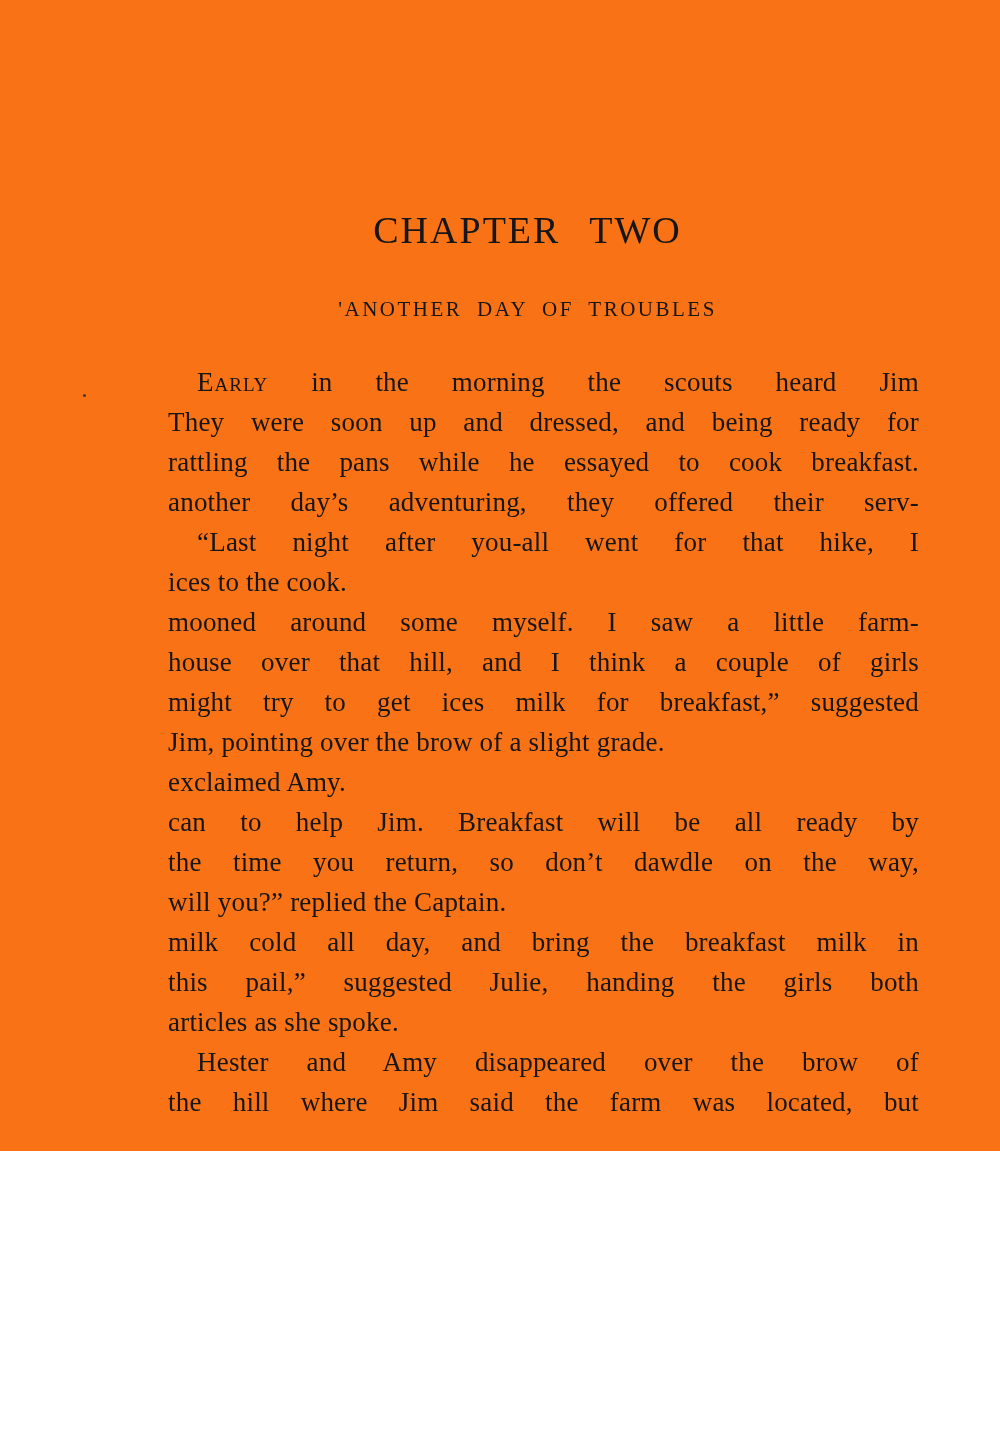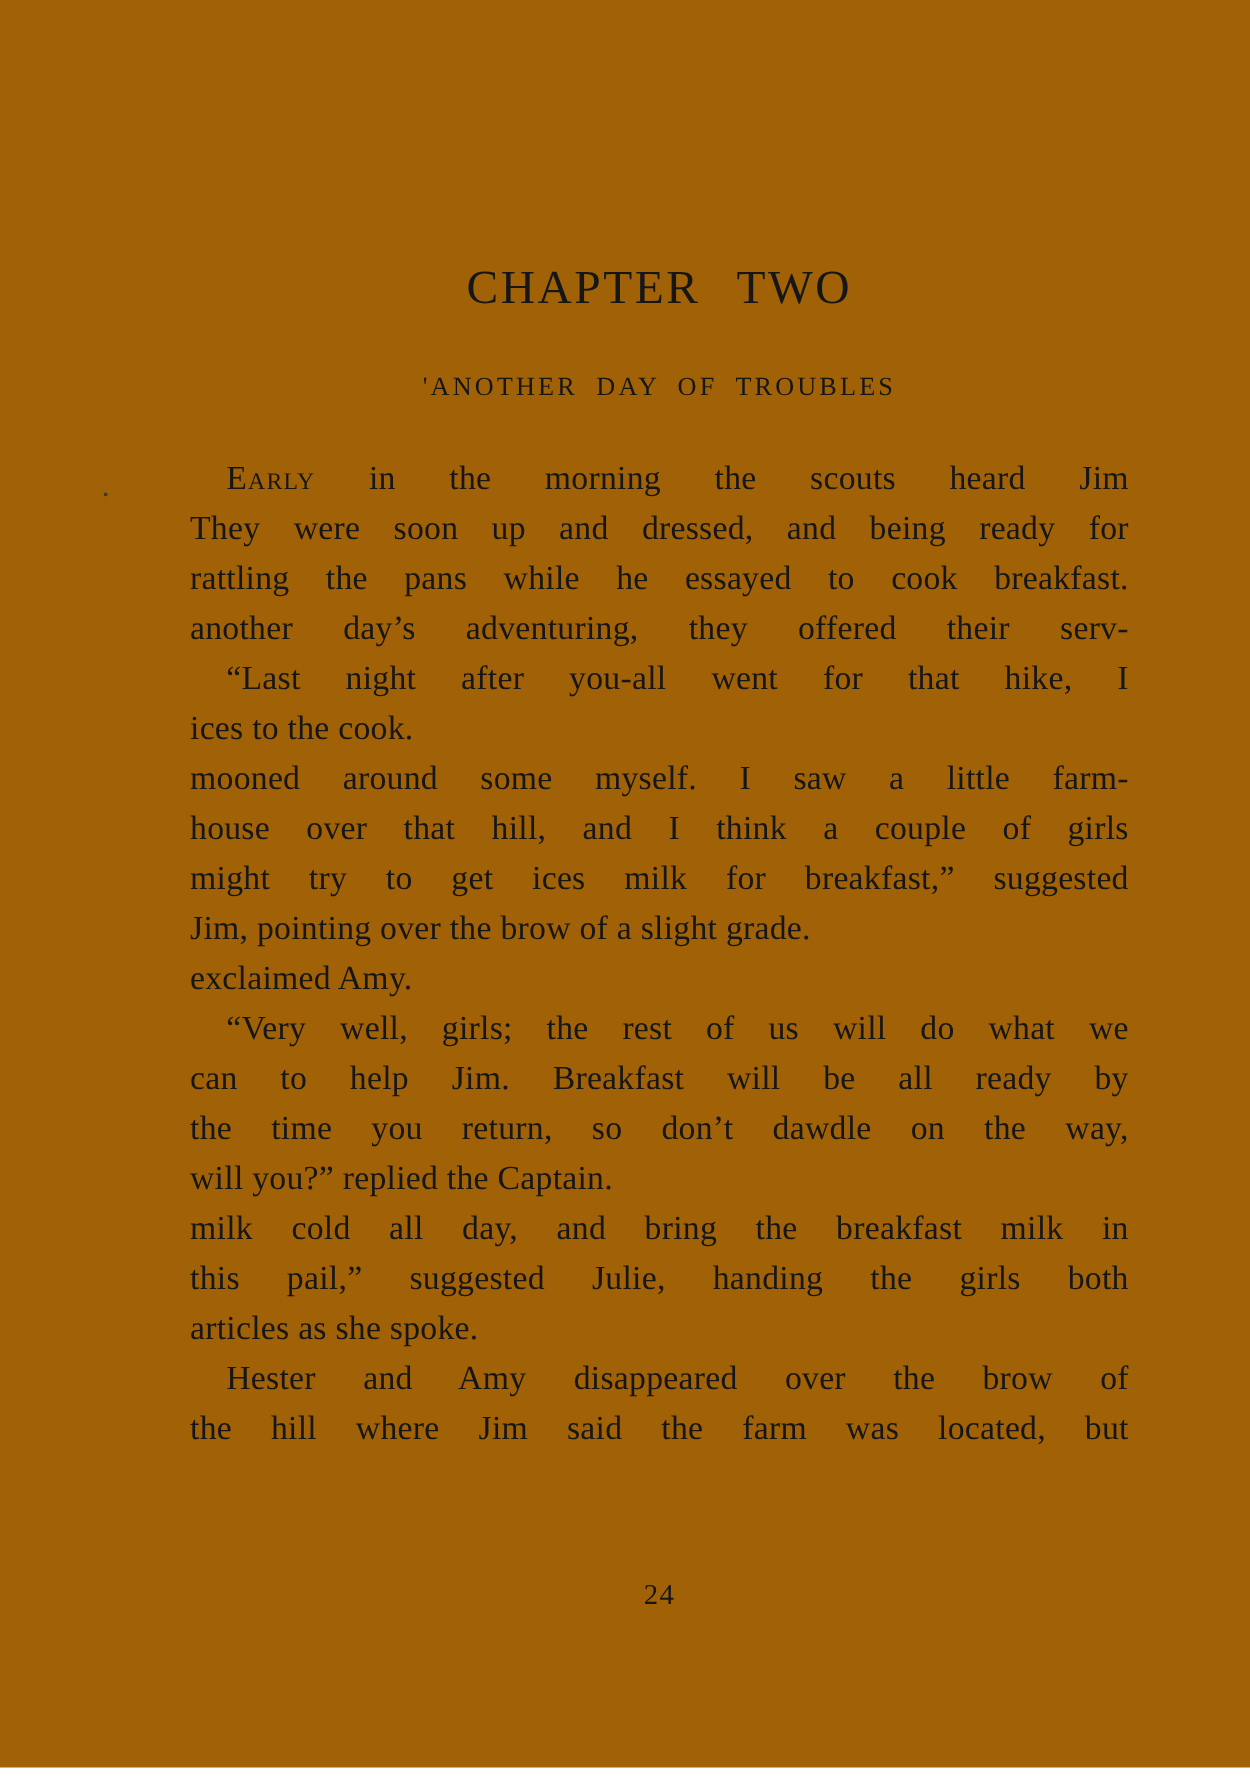--- a/index.html
+++ b/index.html
@@ -4,22 +4,22 @@
 <style>
   html, body { margin: 0; padding: 0; }
   body {
     width: 1000px; height: 1433px;
     background: #ffffff;
     font-family: "Liberation Serif", "DejaVu Serif", serif;
     color: #161616;
   }
   .page {
     position: relative;
-    width: 1000px; height: 1414px;
-    background: #a16207;
+    width: 1000px; height: 1151px;
+    background: #f97316;
     overflow: hidden;
   }
   .chapter-title {
     position: absolute;
     top: 208px; left: 152px; width: 751px;
     text-align: center;
     font-size: 38px;
     font-weight: 500;
     letter-spacing: 2px;
     word-spacing: 18px;
@@ -31,21 +31,21 @@
     top: 294px; left: 152px; width: 751px;
     text-align: center;
     font-size: 21px;
     letter-spacing: 2.5px;
     word-spacing: 7px;
     line-height: 30px;
     white-space: nowrap;
   }
   .text-block {
     position: absolute;
-    top: 362px; left: 152px; width: 751px;
+    top: 362px; left: 168px; width: 751px;
   }
   .line {
     font-size: 27px;
     line-height: 40px;
     height: 40px;
     letter-spacing: 0.2px;
     text-align: justify;
     text-align-last: justify;
     overflow: hidden;
     white-space: normal;
@@ -94,21 +94,20 @@
     <div class="line indent">“Last night after you-all went for that hike, I</div>
 
     <div class="line last">ices to the cook.</div>
     <div class="line">mooned around some myself.  I saw a little farm-</div>
     <div class="line">house over that hill, and I think a couple of girls</div>
     <div class="line">might try to get ices milk for breakfast,” suggested</div>
     <div class="line last">Jim, pointing over the brow of a slight grade.</div>
 
     <div class="line last">exclaimed Amy.</div>
 
-    <div class="line indent">“Very well, girls; the rest of us will do what we</div>
     <div class="line">can to help Jim.  Breakfast will be all ready by</div>
     <div class="line">the time you return, so don’t dawdle on the way,</div>
     <div class="line last">will you?” replied the Captain.</div>
 
     <div class="line">milk cold all day, and bring the breakfast milk in</div>
     <div class="line">this pail,” suggested Julie, handing the girls both</div>
     <div class="line last">articles as she spoke.</div>
 
     <div class="line indent">Hester and Amy disappeared over the brow of</div>
     <div class="line">the hill where Jim said the farm was located, but</div>

